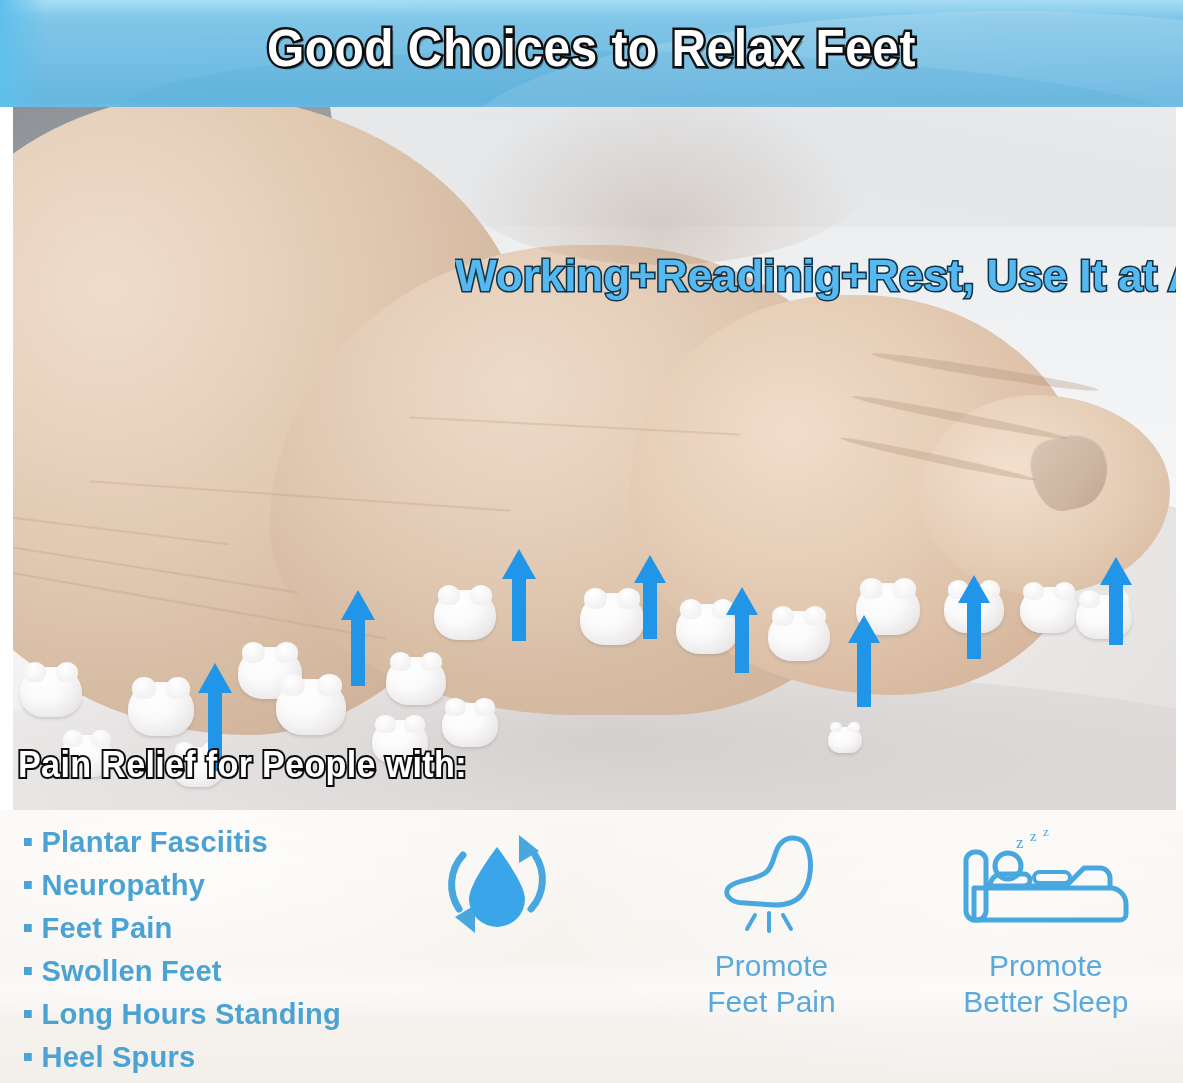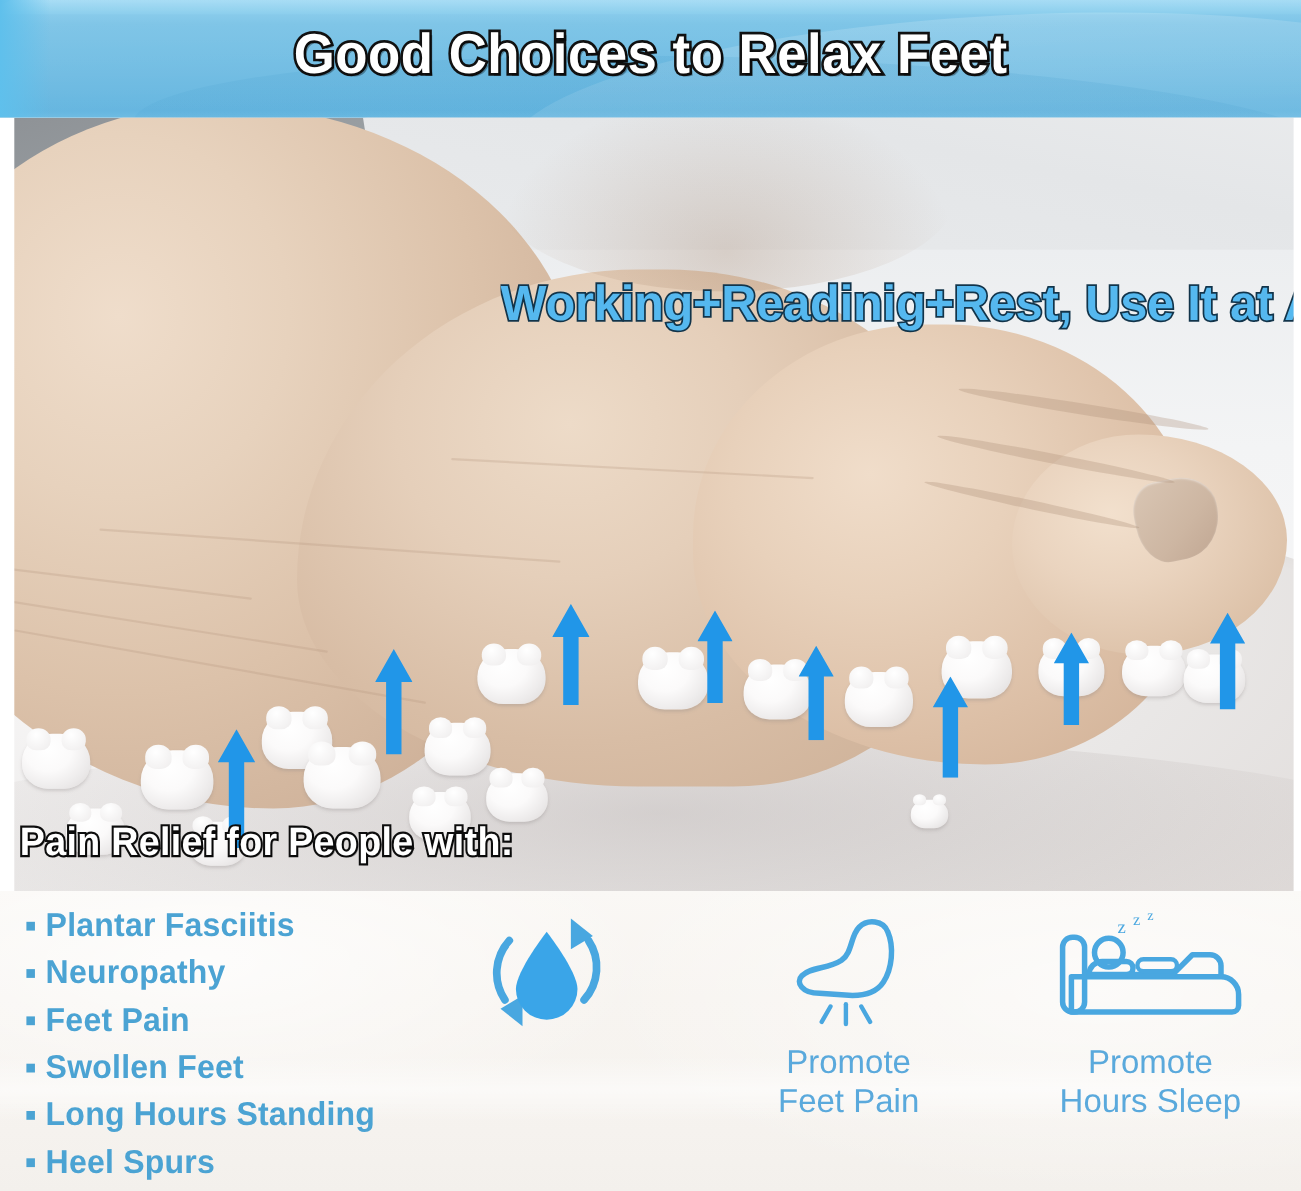--- a/index.html
+++ b/index.html
@@ -420,20 +420,20 @@
             <path d="M30 58 h34 a6 6 0 0 0 0 -12 h-22 a12 12 0 0 0 -12 12 Z" fill="none" stroke="#49a7e0" stroke-width="5" stroke-linejoin="round"></path>
             <path d="M66 58 h40 l18 -18 h16 a10 10 0 0 1 10 10 v8" fill="none" stroke="#49a7e0" stroke-width="5" stroke-linejoin="round" stroke-linecap="round"></path>
             <rect x="74" y="44" width="36" height="11" rx="5.5" fill="none" stroke="#49a7e0" stroke-width="4"></rect>
             <text x="56" y="20" font-family="Liberation Serif, serif" font-size="17" fill="#49a7e0">z</text>
             <text x="70" y="13" font-family="Liberation Serif, serif" font-size="15" fill="#49a7e0">z</text>
             <text x="83" y="8" font-family="Liberation Serif, serif" font-size="13" fill="#49a7e0">z</text>
           </svg>
         </div>
         <div class="cap">
           <span>Promote</span>
-          <span>Hours Sleep</span>
+          <span>Better Sleep</span>
         </div>
       </div>
 
     </div>
   </div>
 
 </div>
 
 </body></html>

